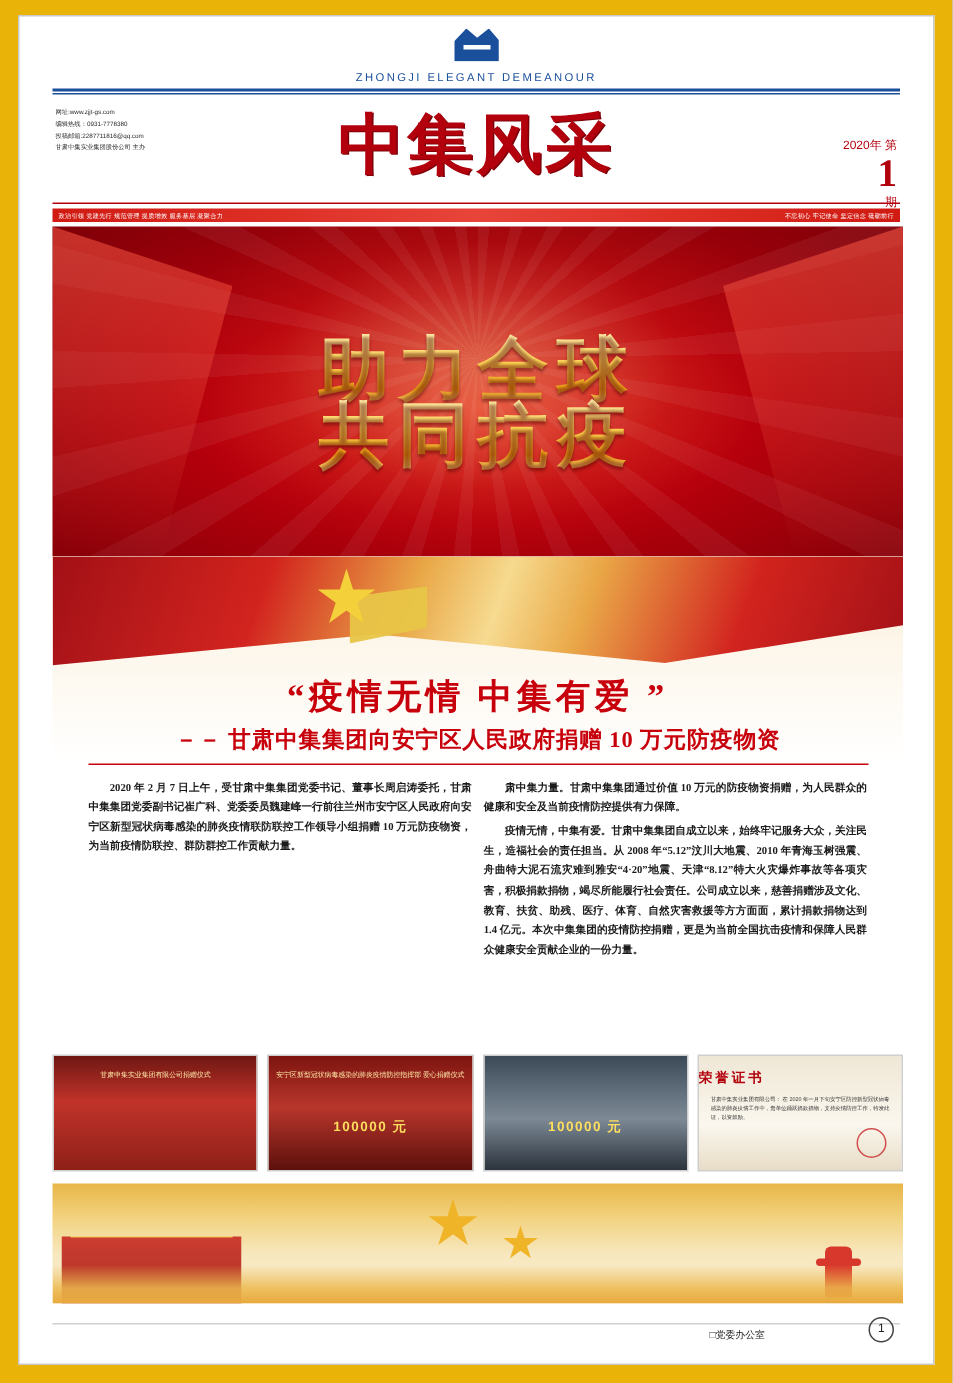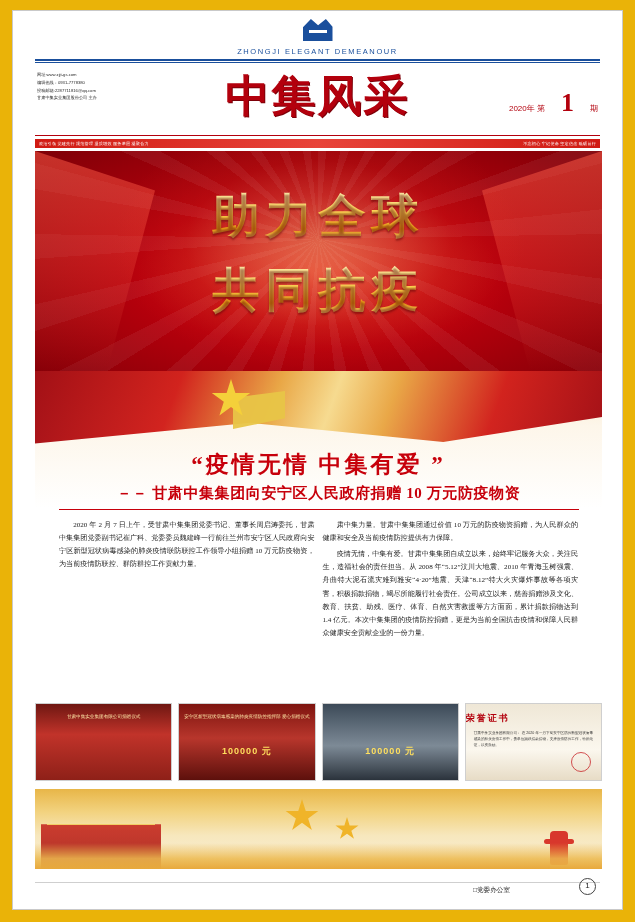--- a/index.html
+++ b/index.html
@@ -109,21 +109,22 @@
   }
   .issue-box {
     position: absolute;
     right: 24px;
     top: 80px;
     color: #b3000d;
     font-size: 8px;
     font-family: "Liberation Sans", sans-serif;
     display: flex;
     align-items: flex-end;
-    gap: 16px;
+    gap: 2px;
+    flex-direction: column;
   }
   .issue-num {
     font-size: 26px;
     font-weight: bold;
     line-height: 0.9;
     font-family: "Liberation Serif", serif;
   }
   .rule-bottom {
     position: absolute;
     top: 124px;
@@ -192,21 +193,21 @@
     font-size: 47px;
     font-weight: bold;
     letter-spacing: 6px;
     font-family: "Liberation Serif", serif;
     background: linear-gradient(180deg, #fff6c8 0%, #ffd34d 45%, #e99a14 70%, #fff0b0 100%);
     -webkit-background-clip: text;
     background-clip: text;
     color: transparent;
     text-shadow: 0 2px 2px rgba(80,0,0,.45);
   }
-  .hero-title1 { top: 34px; }
+  .hero-title1 { top: 64px; }
   .hero-title2 { top: 108px; }
   .hero-sub {
     position: absolute;
     left: 0; right: 0;
     top: 180px;
     text-align: center;
     color: #ffffff;
     font-size: 10px;
     letter-spacing: 5px;
     font-family: "Liberation Sans", sans-serif;
@@ -278,20 +279,21 @@
     background: #c7000b;
     margin: 6px auto 0;
   }
   .cols {
     position: absolute;
     left: 24px;
     right: 24px;
     top: 148px;
     display: flex;
     gap: 8px;
+    font-weight: bold;
   }
   .col {
     flex: 1;
     font-size: 7.1px;
     line-height: 1.85;
     color: #1b1b1b;
     text-align: justify;
     font-family: "Liberation Serif", serif;
   }
   .col p {

